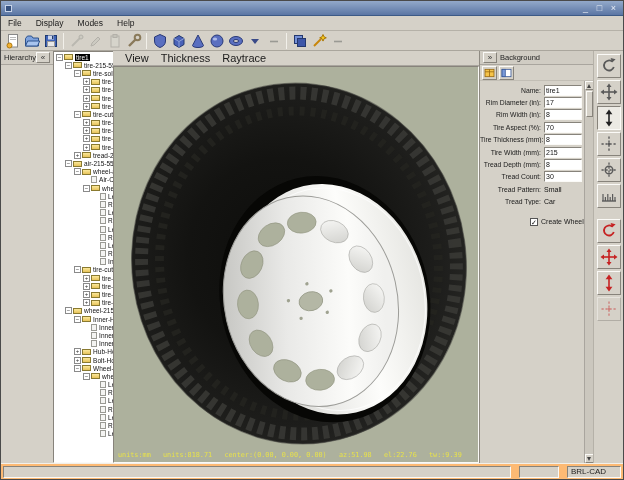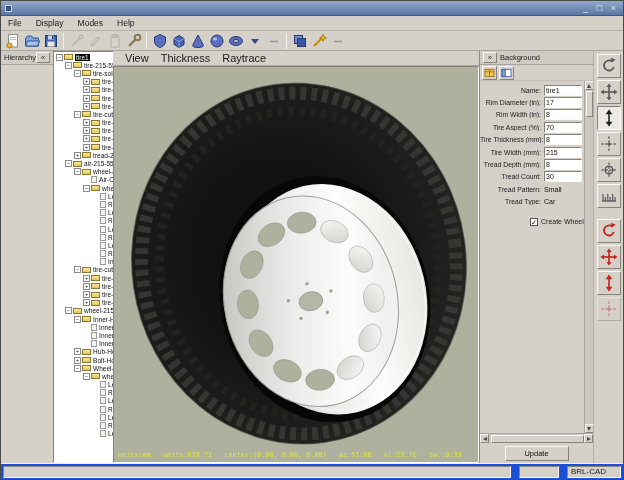--- a/index.html
+++ b/index.html
@@ -79,21 +79,21 @@
   .attr-bottom{flex:0 0 30px;display:flex;flex-direction:column;}
   .update-row{flex:1;display:flex;align-items:center;justify-content:center;}
   .update-btn{width:64px;height:15px;font-size:7.5px;border:1px solid;border-color:#fbfaf7 #87837b #87837b #fbfaf7;background:#d5d1c8;color:#111;display:flex;align-items:center;justify-content:center;}
   
   .right-toolbar{width:30px;flex:0 0 30px;border-left:1px solid #b5b1a8;display:flex;flex-direction:column;align-items:center;padding-top:2px;background:#d5d1c8;}
   .rbtn{width:24px;height:24px;margin:1px 0;display:flex;align-items:center;justify-content:center;border:1px solid;border-color:#fbfaf7 #87837b #87837b #fbfaf7;background:#d5d1c8;}
   .rbtn.active{border-color:#87837b #fbfaf7 #fbfaf7 #87837b;background:#eceae4;}
   .rbtn.disabled{opacity:.45;}
   .rgap{height:9px;}
   
-  .statusbar{height:16px;flex:0 0 16px;display:flex;align-items:center;gap:8px;padding:1px 2px;background:#1d4ed8;border-top:1px solid #f2f0ea;}
+  .statusbar{height:16px;flex:0 0 16px;display:flex;align-items:center;gap:8px;padding:1px 2px;background:#fdba74;border-top:1px solid #f2f0ea;}
   .seg{height:12px;border:1px solid;border-color:#87837b #fbfaf7 #fbfaf7 #87837b;background:#d5d1c8;font-size:8px;color:#222;display:flex;align-items:center;padding:0 3px;}
   .seg1{flex:1;}
   .seg2{width:40px;flex:0 0 40px;}
   .seg3{width:54px;flex:0 0 54px;}
 </style>
 </head>
 <body>
 
 <div class="window">
 
@@ -625,34 +625,20 @@
           <div class="sbtn">
               <div class="ar up"></div>
             </div>
           <div class="thumb-v"></div>
           <div style="flex:1"></div>
           <div class="sbtn">
               <div class="ar dn"></div>
             </div>
         </div>
       </div>
-      <div class="attr-bottom">
-        <div class="hscroll">
-          <div class="sbtn">
-              <div class="ar lf"></div>
-            </div>
-          <div class="thumb-h" style="flex:1;width:auto"></div>
-          <div class="sbtn">
-              <div class="ar rt"></div>
-            </div>
-        </div>
-        <div class="update-row">
-          <div class="update-btn">Update</div>
-        </div>
-      </div>
     </div>
 
     <div class="right-toolbar" id="rtb">
         <div class="rbtn">
           <svg width="18" height="18" viewBox="0 0 18 18">
             <path d="M13.8 10 a5 5 0 1 1 -1.6 -5.4" fill="none" stroke="#5a5a5a" stroke-width="1.8"></path>
             <path d="M10.6 1 l5 1.2 -3.4 3.4 z" fill="#5a5a5a"></path>
           </svg>
         </div>
         <div class="rbtn">

